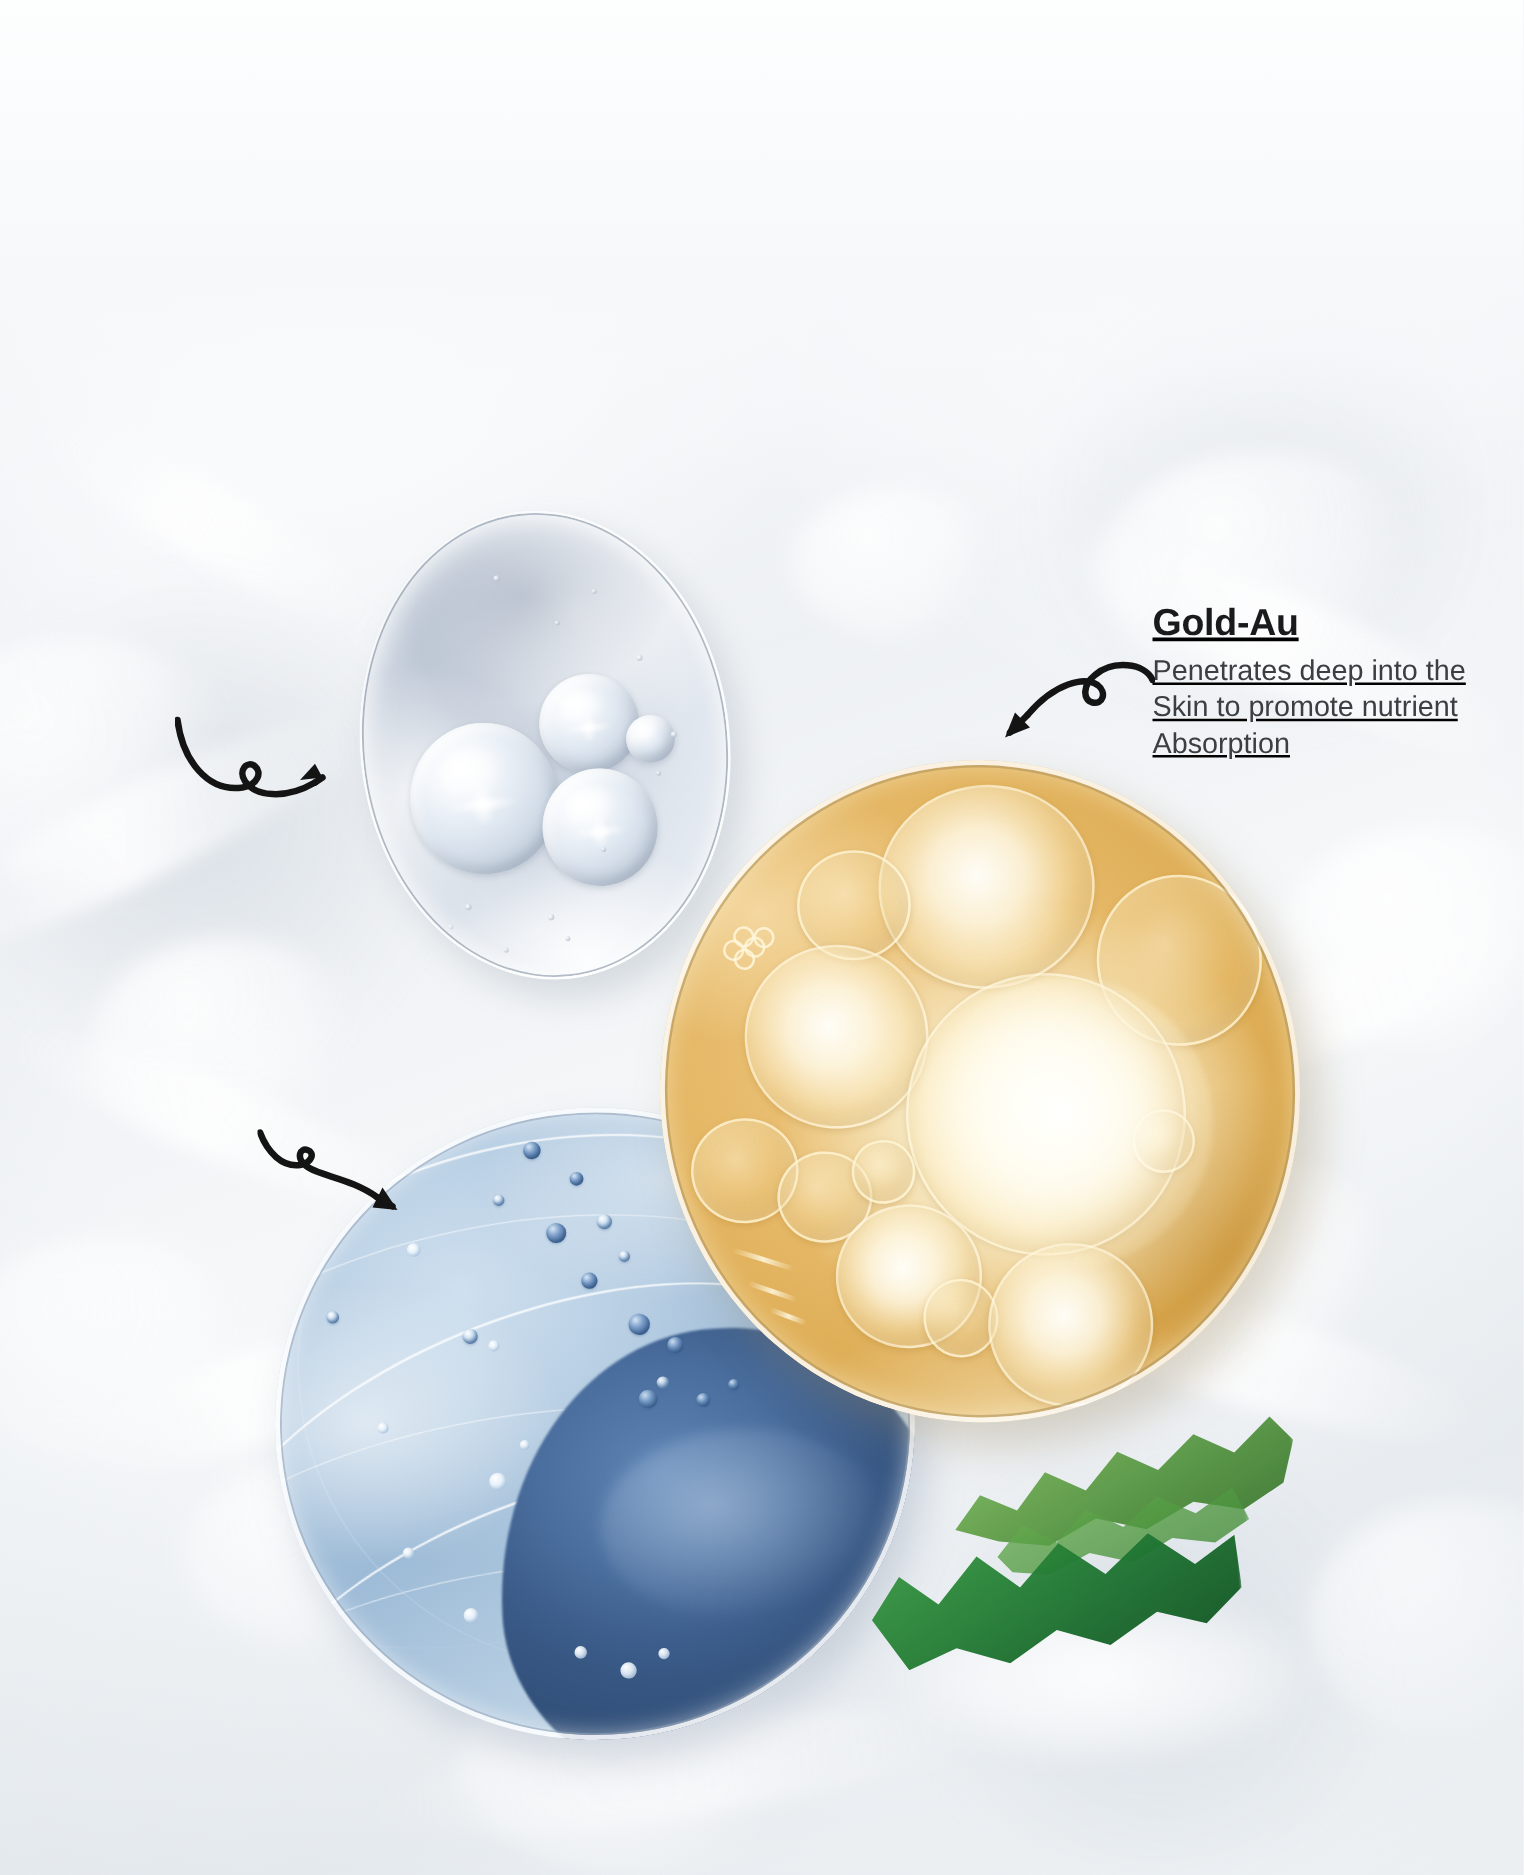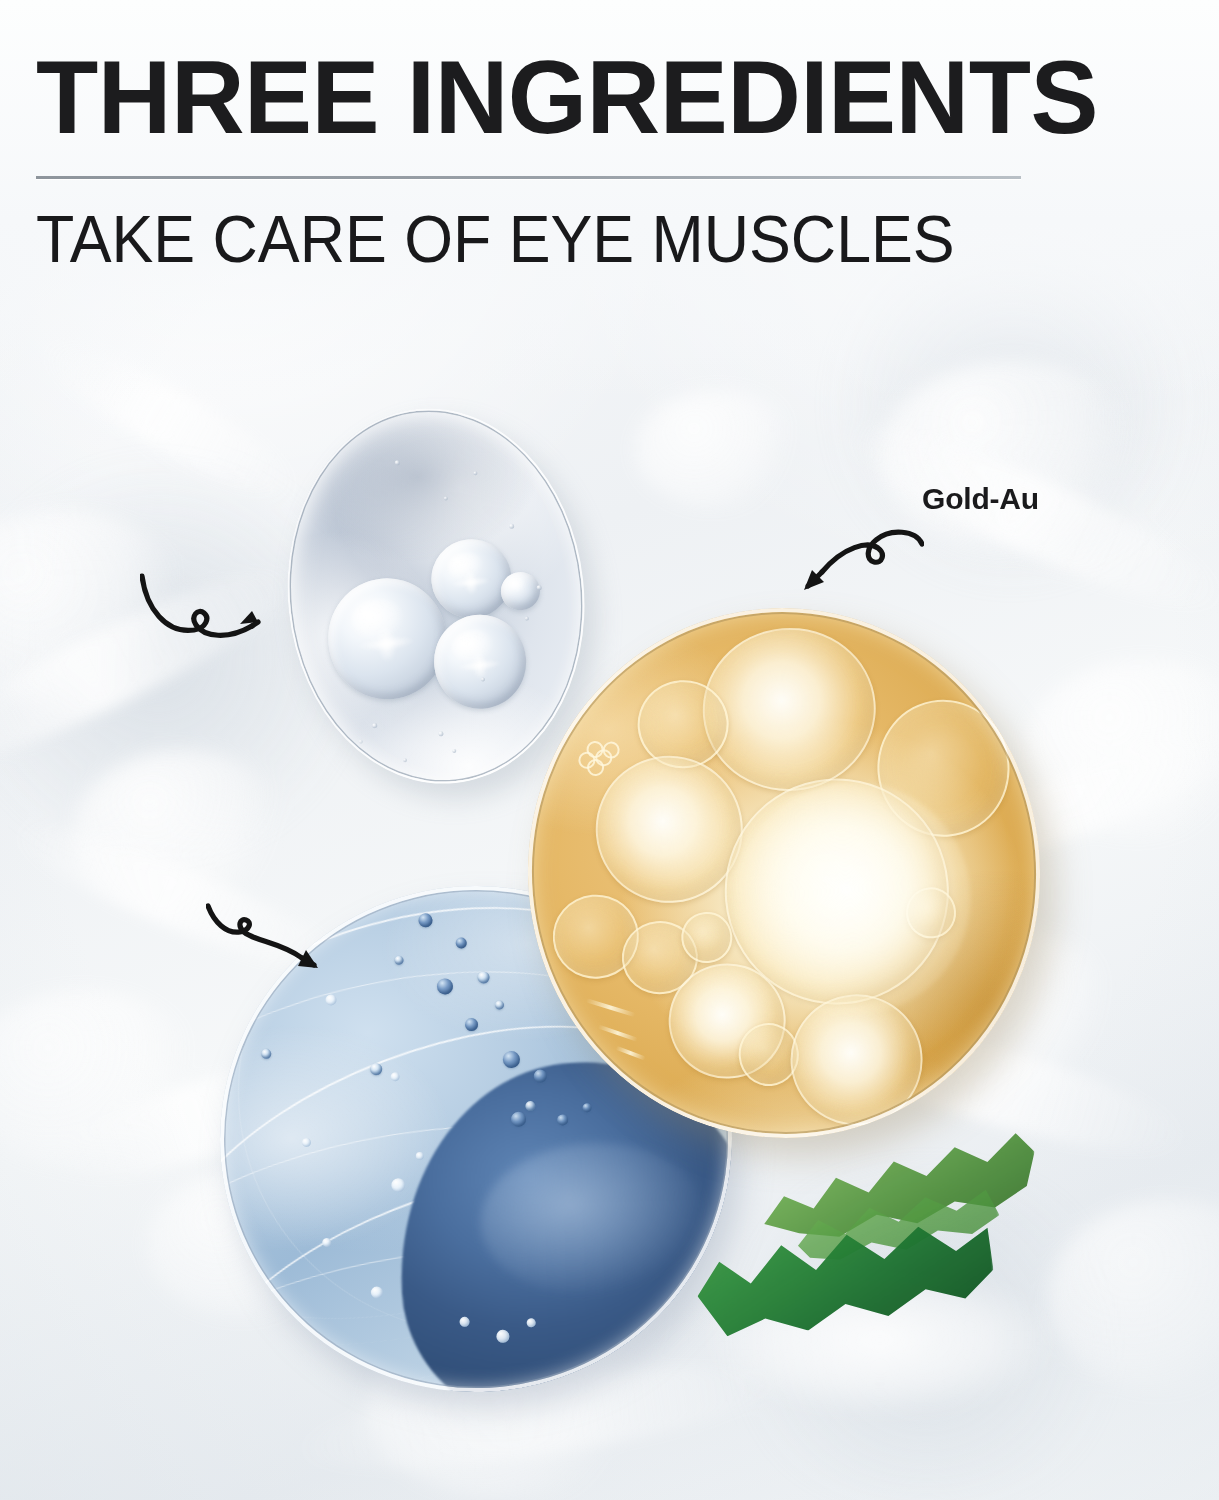--- a/index.html
+++ b/index.html
@@ -86,21 +86,21 @@
   }
   .lbl-body{
     margin-top:7px;
     font-size:23px;line-height:1.27;
     color:#3c3f42;
     font-weight:400;
   }
   .lbl-body div{white-space:nowrap;}
 
   #lbl-collagen{left:38px;top:452px;}
-  #lbl-gold{left:922px;top:482px;}
+  #lbl-gold{left:922px;top:482px;text-decoration:underline;}
   #lbl-gold .lbl-body div{white-space:nowrap;}
   #lbl-nico{left:12px;top:885px;}
 
   
   .arrow{position:absolute;}
   #arrow-collagen{left:140px;top:568px;width:150px;height:86px;}
   #arrow-gold{left:778px;top:528px;width:146px;height:92px;}
   #arrow-nico{left:206px;top:900px;width:126px;height:84px;}
 
   
@@ -358,25 +358,20 @@
     <div class="c-streak" style="left:4%;top:72%;width:26%;height:5%;transform:rotate(-18deg);"></div>
     <div class="c-streak" style="left:68%;top:32%;width:34%;height:5%;transform:rotate(24deg);"></div>
     <div class="c-streak" style="left:72%;top:52%;width:30%;height:4%;transform:rotate(-20deg);"></div>
     <div class="c-streak" style="left:66%;top:70%;width:32%;height:5%;transform:rotate(16deg);"></div>
     <div class="c-streak" style="left:24%;top:92%;width:40%;height:5%;transform:rotate(-8deg);"></div>
     <div class="c-streak" style="left:2%;top:26%;width:24%;height:4%;transform:rotate(30deg);"></div>
   </div>
   <div class="bg-vignette"></div>
   <div class="bg-topwash"></div>
 
-  <div class="head-wrap">
-    <div class="h-main">THREE INGREDIENTS</div>
-    <div class="h-rule"></div>
-    <div class="h-sub">TAKE CARE OF EYE MUSCLES</div>
-  </div>
 
   <div class="disc" id="disc-clear">
     <div class="disc-inner">
       <div class="gel"></div>
       <div class="gel-shade"></div>
 
       <div class="wdrop sparkle" style="left:12%;top:44%;width:40%;height:32%;"></div>
       <div class="wdrop sparkle" style="left:49%;top:36%;width:27%;height:21%;"></div>
       <div class="wdrop sparkle" style="left:47%;top:56%;width:31%;height:25%;"></div>
       <div class="wdrop" style="left:72%;top:46%;width:13%;height:10%;"></div>
@@ -478,20 +473,25 @@
   </div>
 
   <div class="leaf-fog"></div>
   <div class="leaf" id="leaf-light"></div>
   <div class="leaf" id="leaf-mid"></div>
   <div class="leaf" id="leaf-dark"></div>
 
 
   <div class="lbl" id="lbl-gold">
     <div class="lbl-title">Gold-Au</div>
+    <div class="lbl-body">
+      <div>Penetrates deep into the</div>
+      <div>Skin to promote nutrient</div>
+      <div>Absorption</div>
+    </div>
   </div>
 
   <div class="lbl" id="lbl-nico">
   </div>
 
   <svg class="arrow" id="arrow-collagen" viewBox="0 0 150 86">
     <path d="M2,8 C6,40 26,66 54,62 C66,60 70,50 64,45 C58,40 50,48 56,57 C64,69 88,72 112,58" fill="none" stroke="#141414" stroke-width="5.2" stroke-linecap="round"></path>
     <path d="M118,54 L100,56 L112,43 Z" fill="#141414"></path>
     <path d="M112,58 L118,54" fill="none" stroke="#141414" stroke-width="5.2" stroke-linecap="round"></path>
   </svg>

